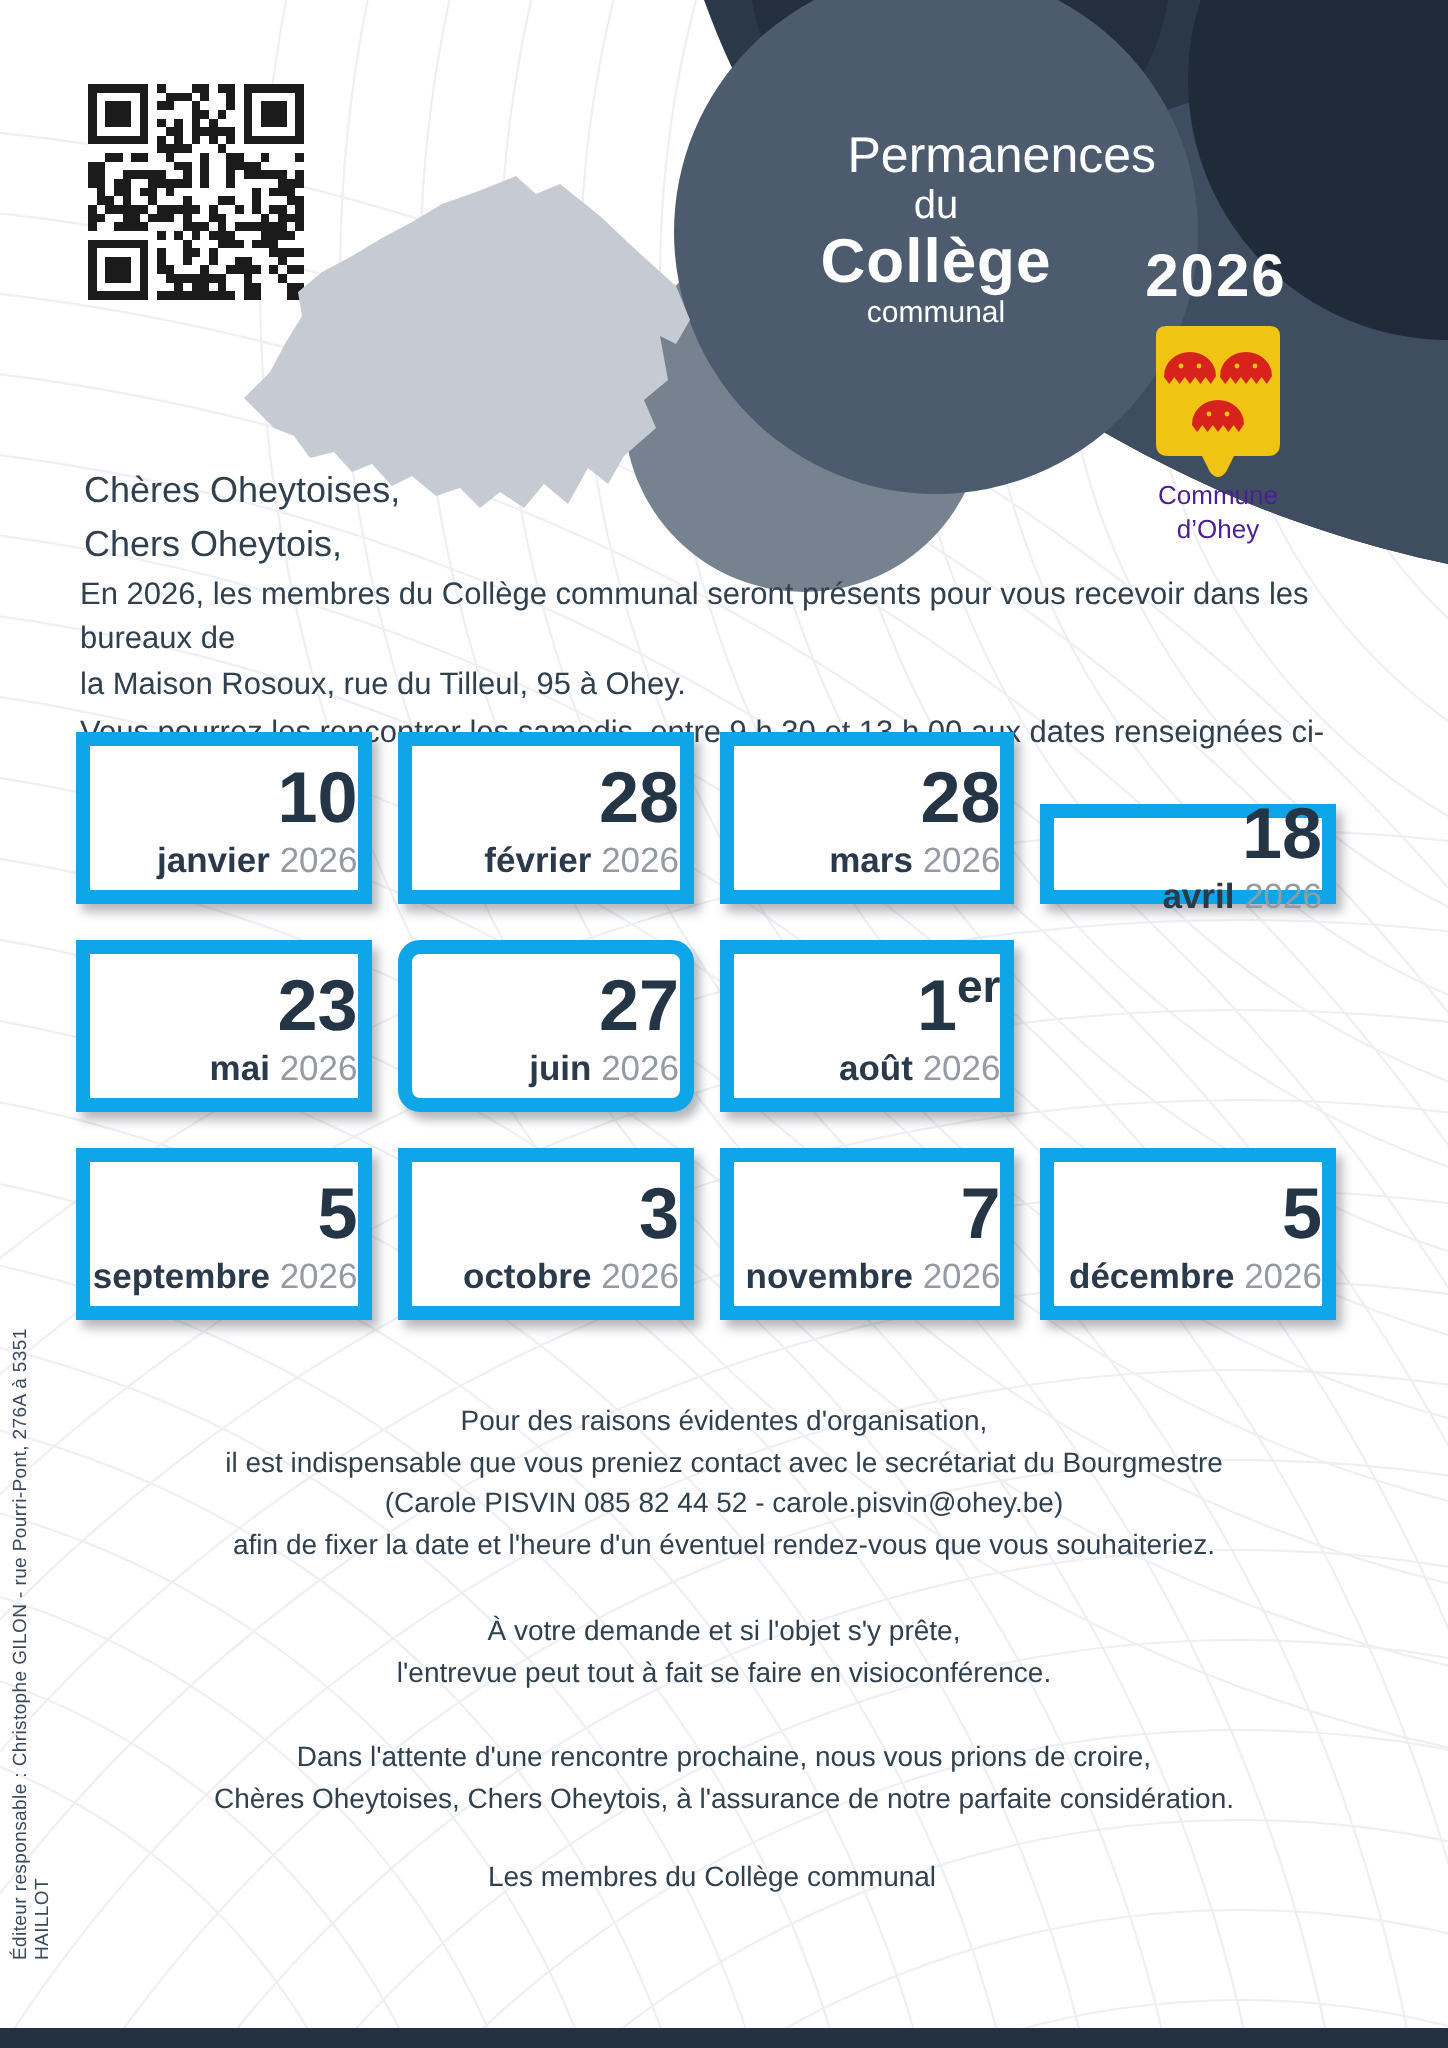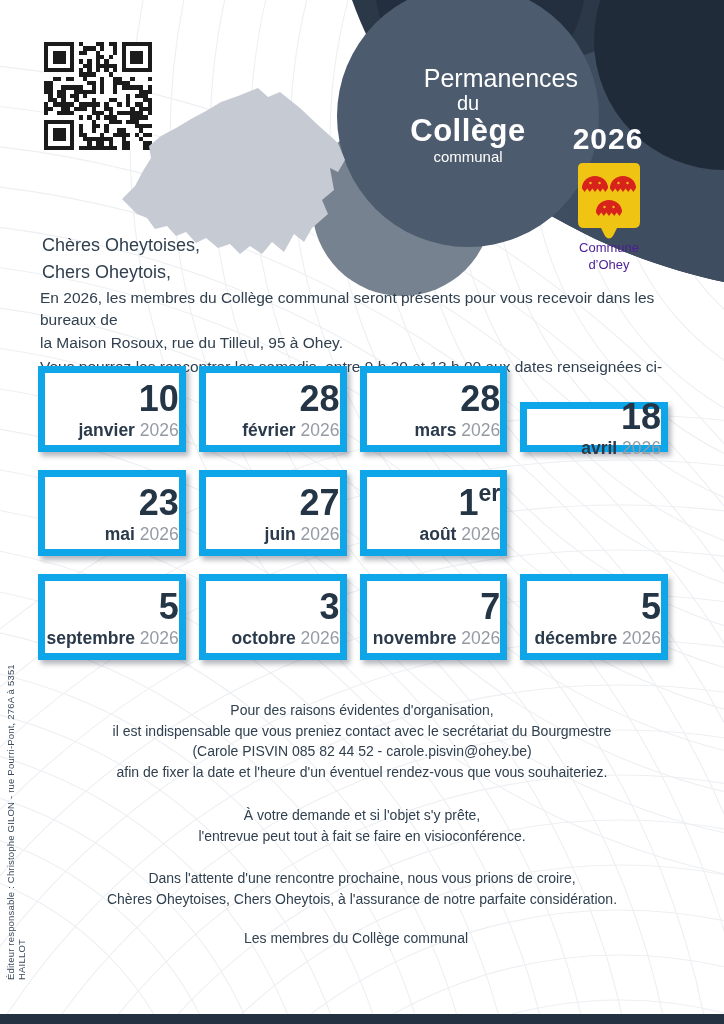--- a/index.html
+++ b/index.html
@@ -517,21 +517,21 @@
       <div class="month-line"><span class="month">mars</span> <span class="year">2026</span></div>
     </div>
     <div class="date-card" style="grid-area: 1 / 4; margin-top: 36px;">
       <div class="day"><span>18</span><sup></sup></div>
       <div class="month-line"><span class="month">avril</span> <span class="year">2026</span></div>
     </div>
     <div class="date-card" style="grid-area: 2 / 1;">
       <div class="day"><span>23</span><sup></sup></div>
       <div class="month-line"><span class="month">mai</span> <span class="year">2026</span></div>
     </div>
-    <div class="date-card" style="grid-area: 2 / 2;">
+    <div class="date-card" style="grid-area: 2 / 2; border-radius: 11px;">
       <div class="day"><span>27</span><sup></sup></div>
       <div class="month-line"><span class="month">juin</span> <span class="year">2026</span></div>
     </div>
     <div class="date-card" style="grid-area: 2 / 3;">
       <div class="day"><span>1</span><sup>er</sup></div>
       <div class="month-line"><span class="month">août</span> <span class="year">2026</span></div>
     </div>
     <div class="date-card" style="grid-area: 3 / 1;">
       <div class="day"><span>5</span><sup></sup></div>
       <div class="month-line"><span class="month">septembre</span> <span class="year">2026</span></div>

